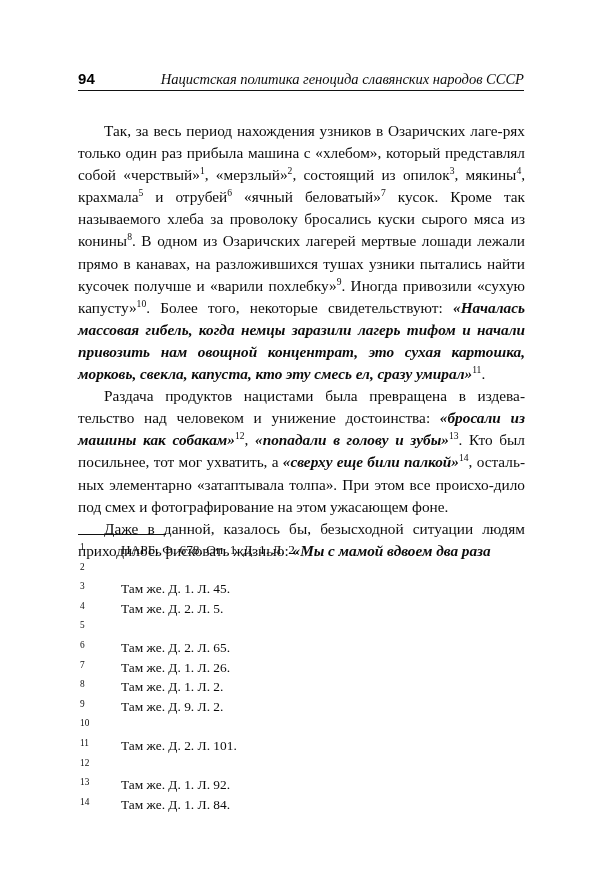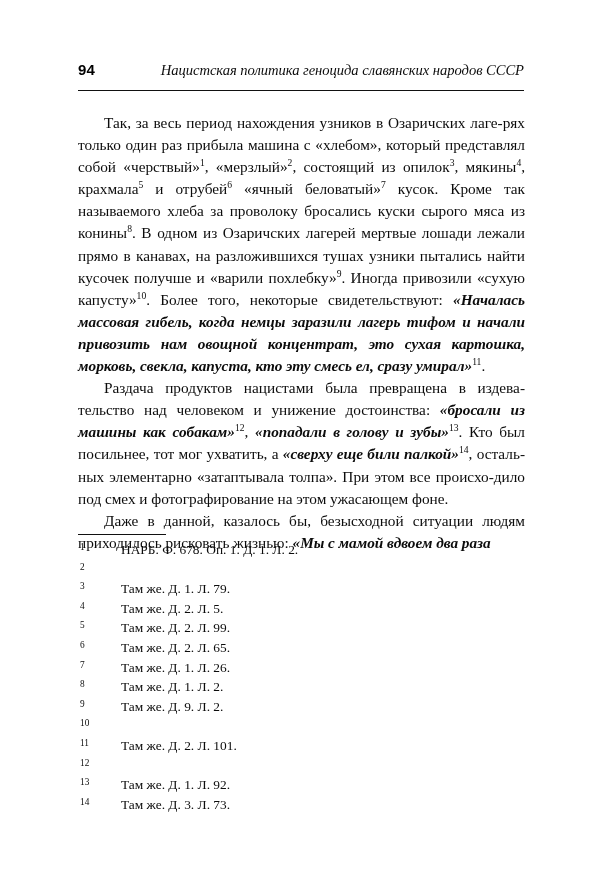--- a/index.html
+++ b/index.html
@@ -18,21 +18,21 @@
     overflow: hidden;
     font-family: "Liberation Serif", "DejaVu Serif", serif;
     color: #0c0c0c;
     -webkit-font-smoothing: antialiased;
   }
 
   
   .running-head {
     position: absolute;
     left: 78px;
-    top: 61px;
+    top: 70px;
     width: 446px;
     display: flex;
     align-items: baseline;
   }
 
   .folio {
     font-family: "Liberation Sans", "DejaVu Sans", sans-serif;
     font-weight: bold;
     font-size: 15px;
     letter-spacing: 0.2px;
@@ -56,21 +56,21 @@
     top: 90px;
     width: 446px;
     height: 1.4px;
     background: #111;
   }
 
   
   .body-block {
     position: absolute;
     left: 78px;
-    top: 112px;
+    top: 120px;
     width: 447px;
   }
 
   .para {
     margin: 0;
     font-size: 15.3px;
     line-height: 22.1px;
     text-align: justify;
     text-justify: inter-word;
     hyphens: manual;
@@ -152,27 +152,27 @@
       <p class="para indent"><span>Так, за весь период нахождения узников в Озаричских лаге-рях только один раз прибыла машина с «хлебом», который представлял собой «черствый»</span><sup>1</sup><span>, «мерзлый»</span><sup>2</sup><span>, состоящий из опилок</span><sup>3</sup><span>, мякины</span><sup>4</sup><span>, крахмала</span><sup>5</sup><span> и отрубей</span><sup>6</sup><span> «ячный беловатый»</span><sup>7</sup><span> кусок. Кроме так называемого хлеба за проволоку бросались куски сырого мяса из конины</span><sup>8</sup><span>. В одном из Озаричских лагерей мертвые лошади лежали прямо в канавах, на разложившихся тушах узники пытались найти кусочек получше и «варили похлебку»</span><sup>9</sup><span>. Иногда привозили «сухую капусту»</span><sup>10</sup><span>. Более того, некоторые свидетельствуют: </span><em>«Началась массовая гибель, когда немцы заразили лагерь тифом и начали привозить нам овощной концентрат, это сухая картошка, морковь, свекла, капуста, кто эту смесь ел, сразу умирал»</em><sup>11</sup><span>.</span></p>
       <p class="para indent"><span>Раздача продуктов нацистами была превращена в издева-тельство над человеком и унижение достоинства: </span><em>«бросали из машины как собакам»</em><sup>12</sup><span>, </span><em>«попадали в голову и зубы»</em><sup>13</sup><span>. Кто был посильнее, тот мог ухватить, а </span><em>«сверху еще били палкой»</em><sup>14</sup><span>, осталь-ных элементарно «затаптывала толпа». При этом все происхо-дило под смех и фотографирование на этом ужасающем фоне.</span></p>
       <p class="para indent"><span>Даже в данной, казалось бы, безысходной ситуации людям приходилось рисковать жизнью: </span><em>«Мы с мамой вдвоем два раза</em></p>
     </div>
 
   <div class="fn-rule"></div>
 
   <ol class="footnotes">
       <li class="fn"><span class="fn-num">1</span><span class="fn-text">НАРБ. Ф. 678. Оп. 1. Д. 1. Л. 2.</span></li>
       <li class="fn"><span class="fn-num">2</span></li>
-      <li class="fn"><span class="fn-num">3</span><span class="fn-text">Там же. Д. 1. Л. 79.</span></li>
+      <li class="fn"><span class="fn-num">3</span><span class="fn-text">Там же. Д. 1. Л. 45.</span></li>
       <li class="fn"><span class="fn-num">4</span><span class="fn-text">Там же. Д. 2. Л. 5.</span></li>
-      <li class="fn"><span class="fn-num">5</span><span class="fn-text">Там же. Д. 2. Л. 99.</span></li>
+      <li class="fn"><span class="fn-num">5</span></li>
       <li class="fn"><span class="fn-num">6</span><span class="fn-text">Там же. Д. 2. Л. 65.</span></li>
       <li class="fn"><span class="fn-num">7</span><span class="fn-text">Там же. Д. 1. Л. 26.</span></li>
       <li class="fn"><span class="fn-num">8</span><span class="fn-text">Там же. Д. 1. Л. 2.</span></li>
       <li class="fn"><span class="fn-num">9</span><span class="fn-text">Там же. Д. 9. Л. 2.</span></li>
       <li class="fn"><span class="fn-num">10</span></li>
       <li class="fn"><span class="fn-num">11</span><span class="fn-text">Там же.  Д. 2. Л. 101.</span></li>
       <li class="fn"><span class="fn-num">12</span></li>
       <li class="fn"><span class="fn-num">13</span><span class="fn-text">Там же. Д. 1. Л. 92.</span></li>
-      <li class="fn"><span class="fn-num">14</span><span class="fn-text">Там же. Д. 3. Л. 73.</span></li>
+      <li class="fn"><span class="fn-num">14</span><span class="fn-text">Там же. Д. 1. Л. 84.</span></li>
     </ol>
 
 </div>
 
 </body></html>

